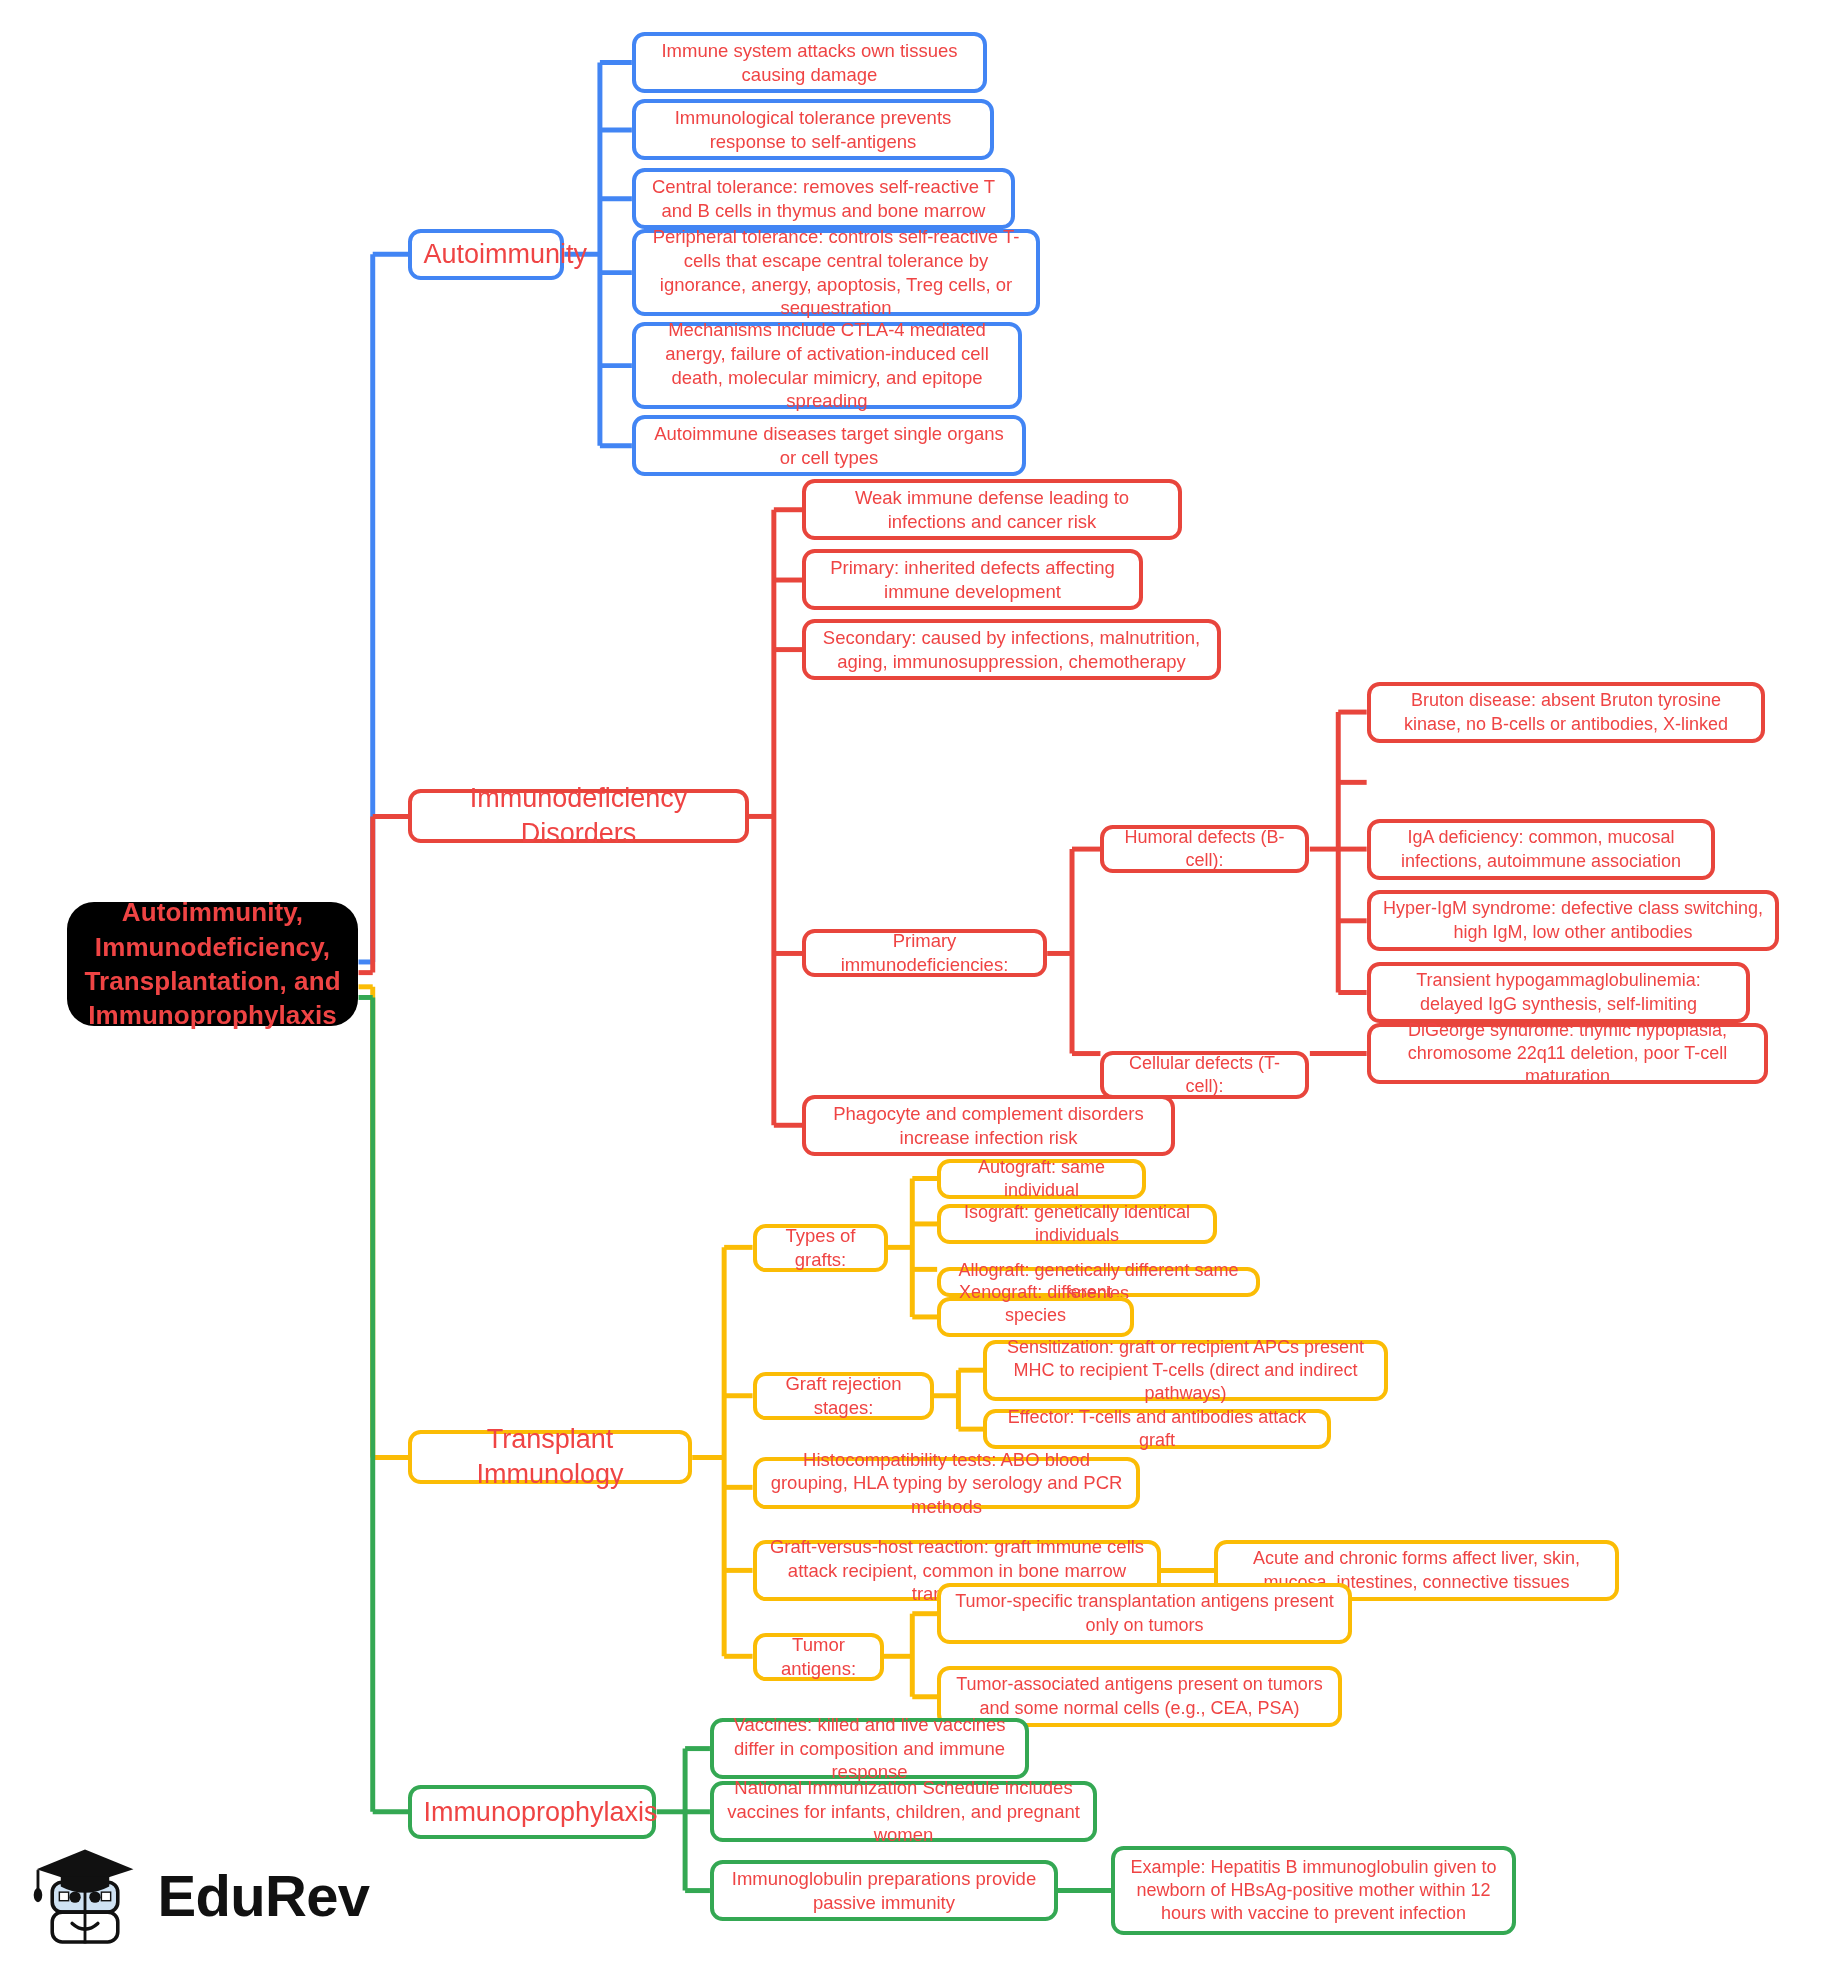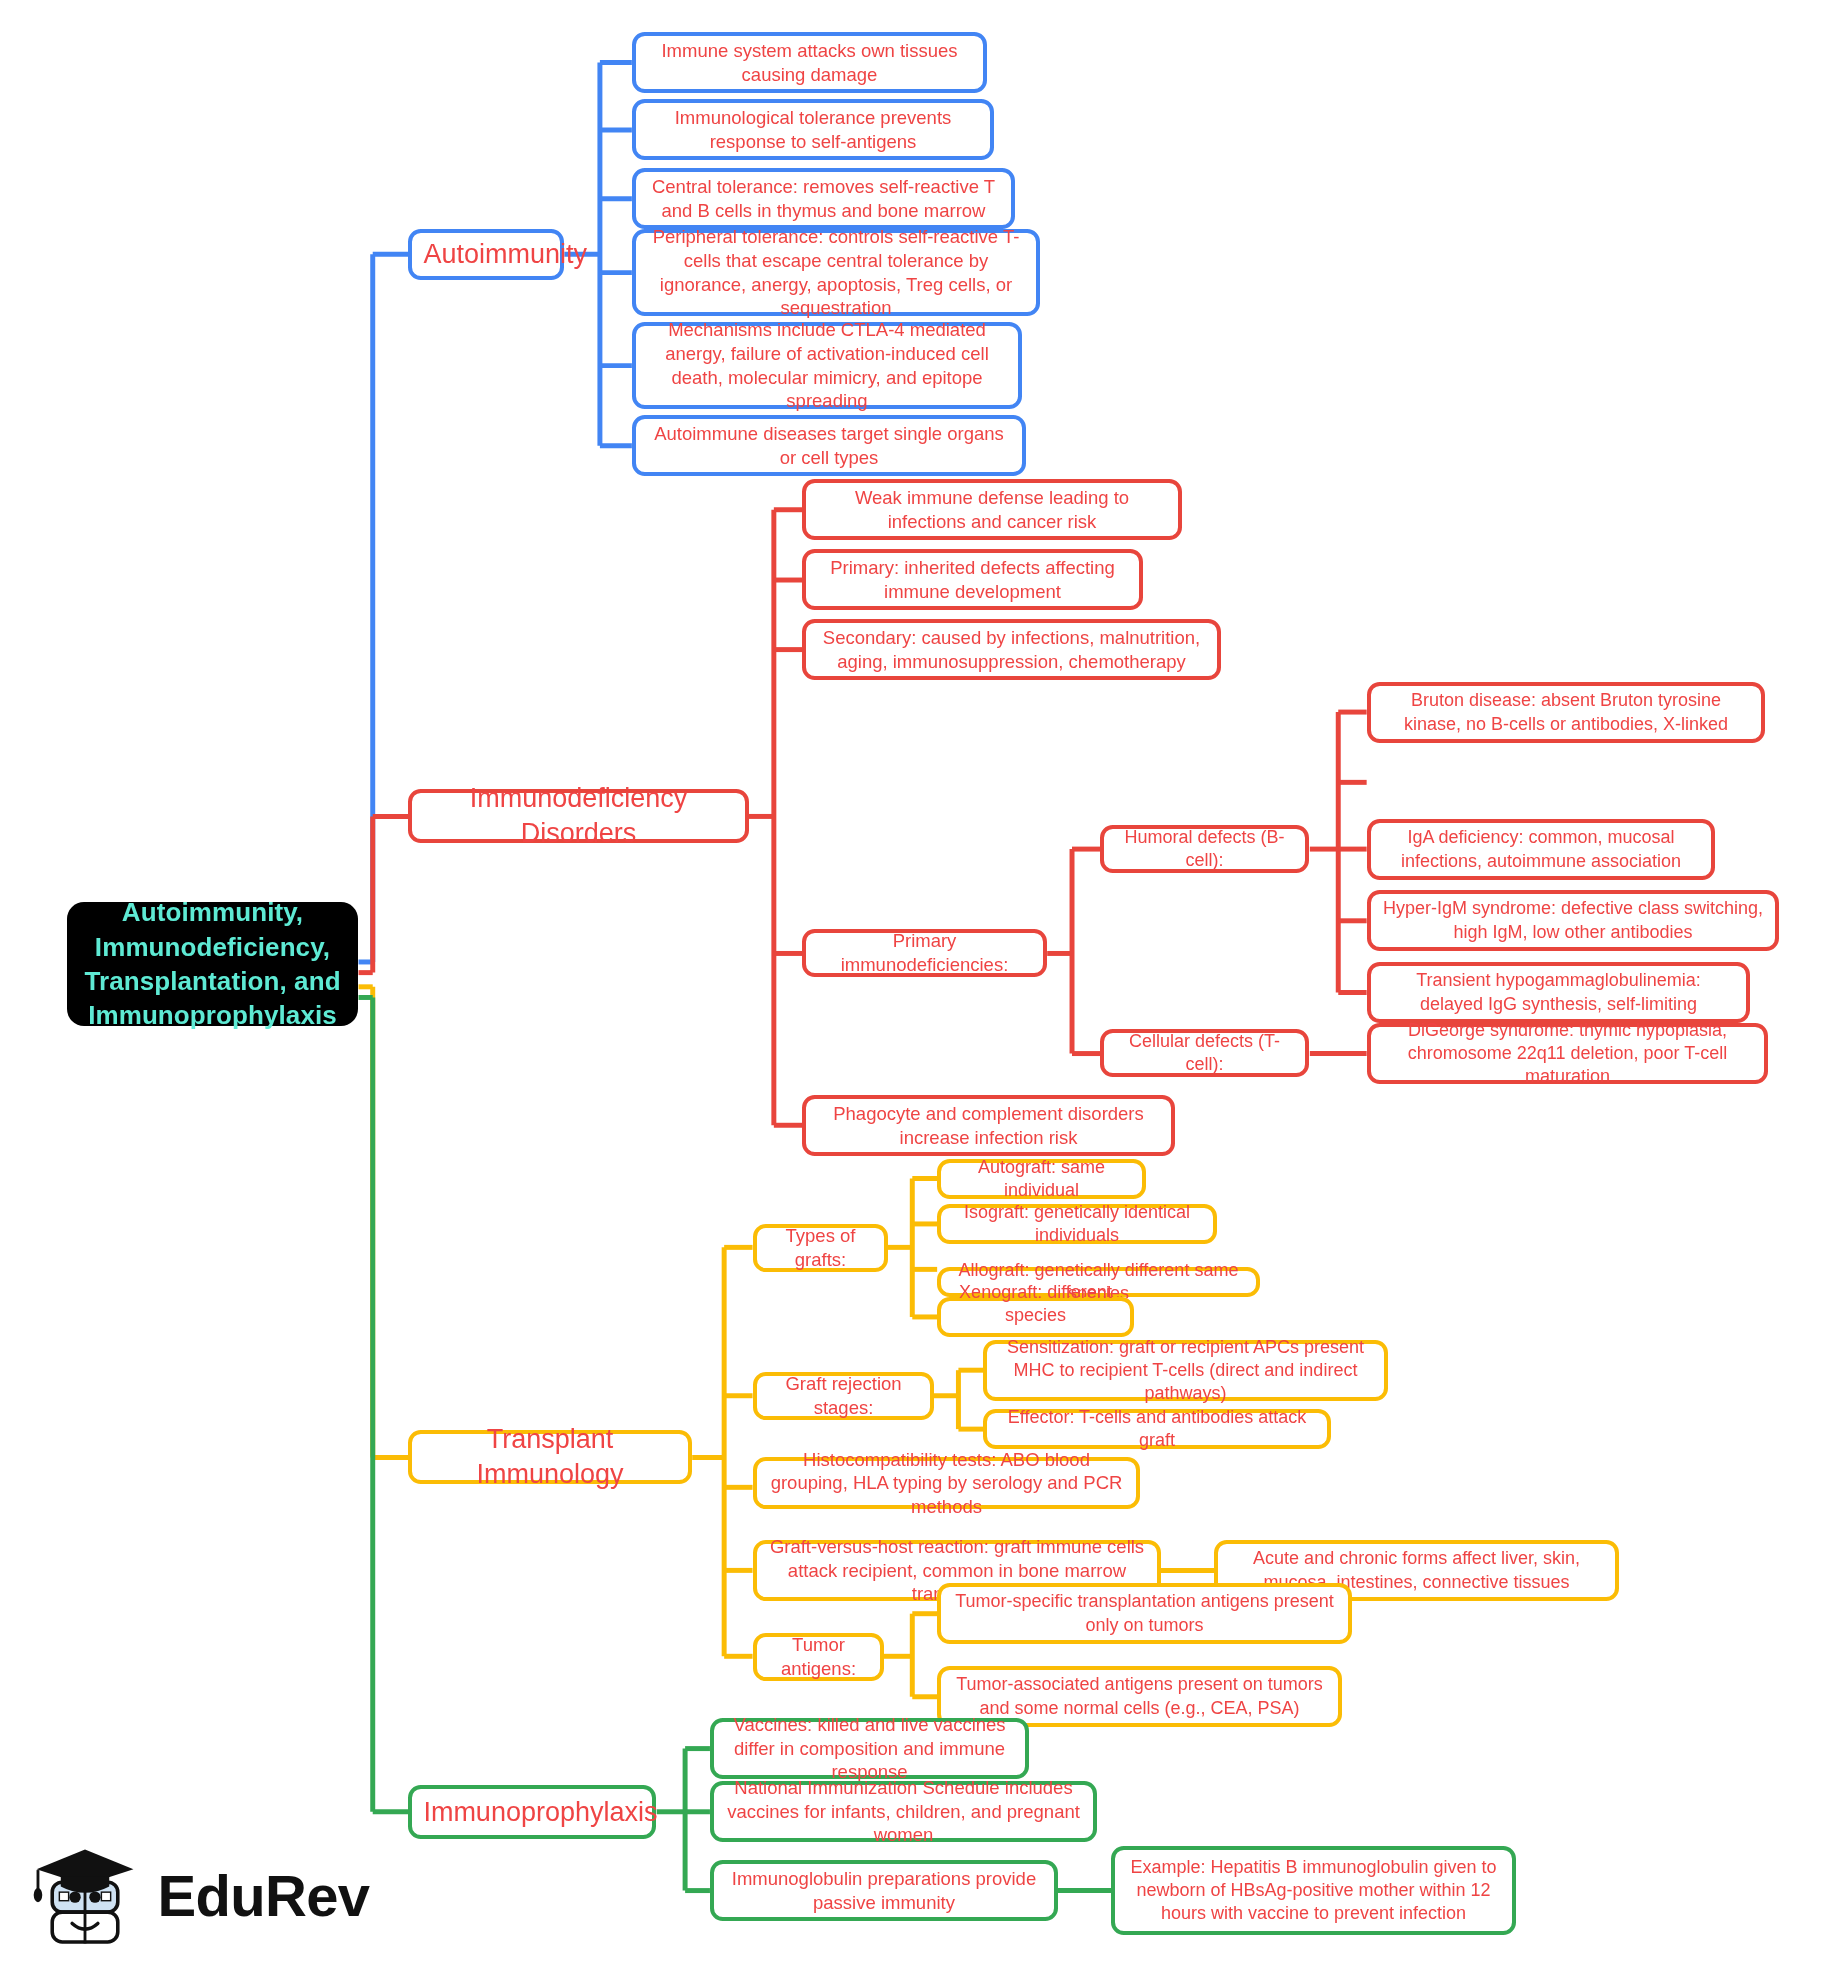--- a/index.html
+++ b/index.html
@@ -21,24 +21,24 @@
     text-align:center;
     line-height:1.28;
     color:#ef4444;
     padding:5.7px 11.4px;
     z-index:3;
   }
   .node span { display:block; width:100%; }
 
   .root {
     background:#000000;
-    color:#5eead4;
+    color:#ef4444;
     font-weight:bold;
     font-size:26px;
-    border-radius:17px;
+    border-radius:27px;
     line-height:1.32;
     letter-spacing:0.1px;
   }
 
   .lvl1 { font-size:27px; border-width:4.3px; border-style:solid; }
   .lvl2 { font-size:18.5px; border-width:4.3px; border-style:solid; }
   .lvl3 { font-size:18px; border-width:4.3px; border-style:solid; }
   .lvl4 { font-size:18px; border-width:4.3px; border-style:solid; }
 
   .c-blue  { border-color:#4285F4; }
@@ -197,21 +197,21 @@
   <div class="node lvl2 c-red" style="left:802px; top:929px; width:245px; height:48px;">
     <span>Primary immunodeficiencies:</span>
   </div>
   <div class="node lvl2 c-red" style="left:802px; top:1095px; width:373px; height:61px;">
     <span>Phagocyte and complement disorders increase infection risk</span>
   </div>
 
   <div class="node lvl3 c-red" style="left:1100px; top:825px; width:209px; height:48px;">
     <span>Humoral defects (B-cell):</span>
   </div>
-  <div class="node lvl3 c-red" style="left:1100px; top:1029px; width:209px; height:48px;">
+  <div class="node lvl3 c-red" style="left:1100px; top:1051px; width:209px; height:48px;">
     <span>Cellular defects (T-cell):</span>
   </div>
 
   <div class="node lvl4 c-red" style="left:1367px; top:682px; width:398px; height:61px;">
     <span>Bruton disease: absent Bruton tyrosine kinase, no B-cells or antibodies, X-linked</span>
   </div>
   <div class="node lvl4 c-red" style="left:1367px; top:819px; width:348px; height:61px;">
     <span>IgA deficiency: common, mucosal infections, autoimmune association</span>
   </div>
   <div class="node lvl4 c-red" style="left:1367px; top:890px; width:412px; height:61px;">

